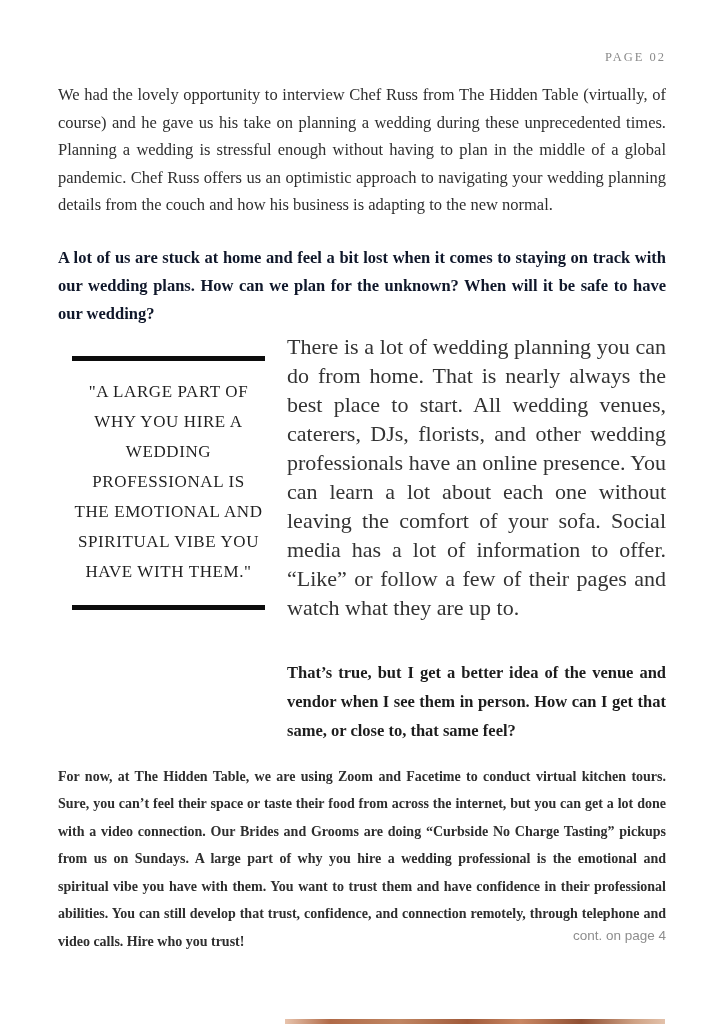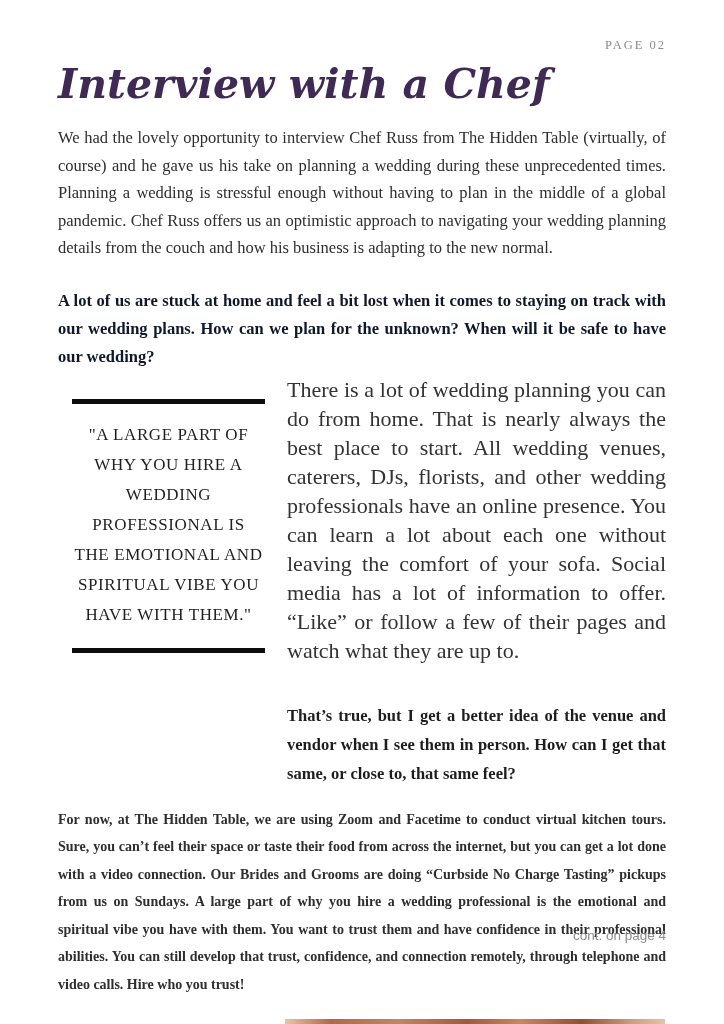--- a/index.html
+++ b/index.html
@@ -3,21 +3,21 @@
 <meta charset="utf-8">
 <style>
   * { margin: 0; padding: 0; box-sizing: border-box; }
   html, body { background: #e9e9e9; }
   .page {
     position: relative;
     width: 724px;
     height: 1024px;
     margin: 0 auto;
     background: #ffffff;
-    padding: 0 58px;
+    padding: 12px 58px;
     overflow: hidden;
     font-family: "Liberation Serif", "DejaVu Serif", serif;
     color: #2e2e2e;
   }
   .page-number {
     margin-top: 38px;
     text-align: right;
     font-size: 12.5px;
     letter-spacing: 2px;
     color: #8a8a8a;
@@ -118,21 +118,20 @@
       #c98763 62%, #8f4f33 78%, #cfa285 92%, #e3c2ab 100%);
   }
 </style>
 </head>
 <body>
 
 <div class="page">
 
   <div class="page-number">PAGE 02</div>
 
-  <h1 class="article-title">Interview with a Chef</h1>
 
 
   <p class="intro">We had the lovely opportunity to interview Chef Russ from The Hidden Table (virtually, of course) and he gave us his take on planning a wedding during these unprecedented times. Planning a wedding is stressful enough without having to plan in the middle of a global pandemic. Chef Russ offers us an optimistic approach to navigating your wedding planning details from the couch and how his business is adapting to the new normal.</p>
 
   <p class="question-1">A lot of us are stuck at home and feel a bit lost when it comes to staying on track with our wedding plans. How can we plan for the unknown? When will it be safe to have our wedding?</p>
 
   <div class="columns">
 
     <div class="pull-quote-block">
       <div class="pull-quote">"A LARGE PART OF WHY YOU HIRE A WEDDING PROFESSIONAL IS THE EMOTIONAL AND SPIRITUAL VIBE YOU HAVE WITH THEM."</div>

